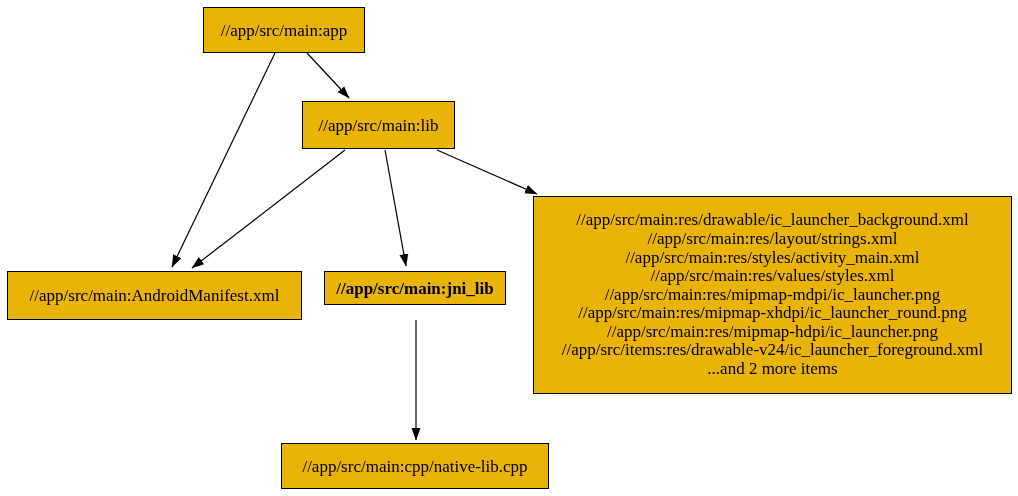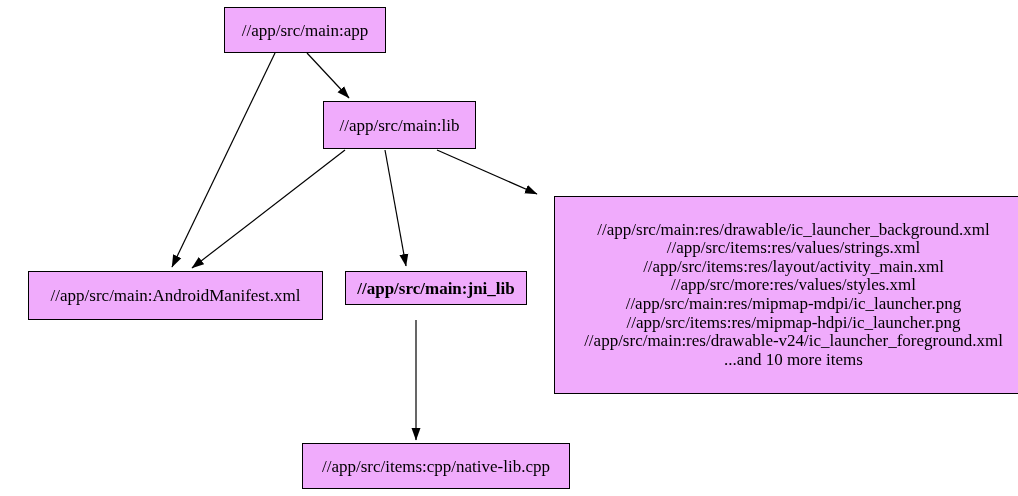--- a/index.html
+++ b/index.html
@@ -19,29 +19,28 @@
   #edges {
     position: absolute;
     left: 0;
     top: 0;
     pointer-events: none;
   }
   .node {
     position: absolute;
     box-sizing: border-box;
     border: 1px solid #000000;
-    background: #f0abfc;
+    background: #eab308;
     display: flex;
     align-items: center;
     justify-content: center;
     text-align: center;
     font-size: 17px;
     line-height: 19px;
     white-space: nowrap;
-    margin-left: 21px;
   }
   .node.multiline {
     flex-direction: column;
     line-height: 18.6px;
   }
   .node.multiline div {
     white-space: nowrap;
   }
   
   #node-app            { left: 203px; top: 7px;   width: 162px; height: 46px; }
@@ -81,26 +80,27 @@
   <div class="node" id="node-manifest">
     <span>//app/src/main:AndroidManifest.xml</span>
   </div>
 
   <div class="node" id="node-jni-lib">
     <span>//app/src/main:jni_lib</span>
   </div>
 
   <div class="node multiline" id="node-res-files">
     <div>//app/src/main:res/drawable/ic_launcher_background.xml</div>
-    <div>//app/src/items:res/values/strings.xml</div>
-    <div>//app/src/items:res/layout/activity_main.xml</div>
-    <div>//app/src/more:res/values/styles.xml</div>
+    <div>//app/src/main:res/layout/strings.xml</div>
+    <div>//app/src/main:res/styles/activity_main.xml</div>
+    <div>//app/src/main:res/values/styles.xml</div>
     <div>//app/src/main:res/mipmap-mdpi/ic_launcher.png</div>
-    <div>//app/src/items:res/mipmap-hdpi/ic_launcher.png</div>
-    <div>//app/src/main:res/drawable-v24/ic_launcher_foreground.xml</div>
-    <div>...and 10 more items</div>
+    <div>//app/src/main:res/mipmap-xhdpi/ic_launcher_round.png</div>
+    <div>//app/src/main:res/mipmap-hdpi/ic_launcher.png</div>
+    <div>//app/src/items:res/drawable-v24/ic_launcher_foreground.xml</div>
+    <div>...and 2 more items</div>
   </div>
 
   <div class="node" id="node-native-lib-cpp">
-    <span>//app/src/items:cpp/native-lib.cpp</span>
+    <span>//app/src/main:cpp/native-lib.cpp</span>
   </div>
 
 </div>
 
 </body></html>

